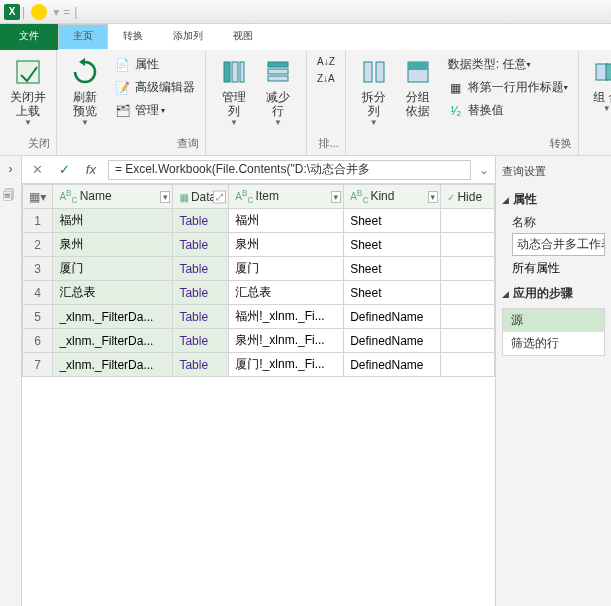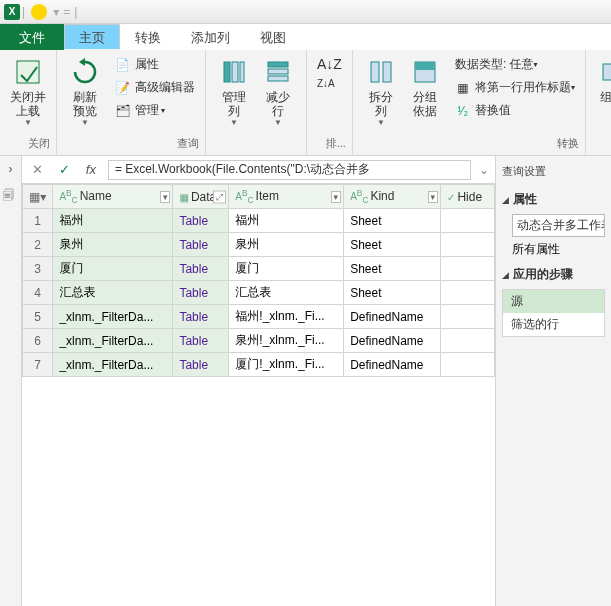--- a/index.html
+++ b/index.html
@@ -5,21 +5,21 @@
 * { margin: 0; padding: 0; box-sizing: border-box; font-family: "Microsoft YaHei", "Segoe UI", sans-serif; }
 body { background: #fff; width: 611px; height: 606px; overflow: hidden; font-size: 12px; }
 
 .titlebar { height: 24px; background: linear-gradient(#fafafa,#e8e8e8); border-bottom: 1px solid #d4d4d4; display: flex; align-items: center; padding: 0 4px; color: #666; }
 .titlebar .excel-icon { width: 16px; height: 16px; background: #107c41; color: #fff; display: flex; align-items: center; justify-content: center; font-size: 10px; font-weight: bold; border-radius: 2px; }
 .titlebar .smiley { width: 16px; height: 16px; background: #ffd700; border-radius: 50%; margin: 0 4px; position: relative; }
 .titlebar .sep { margin: 0 2px; color: #aaa; }
 .titlebar .title-text { margin-left: 4px; font-size: 12px; }
 
 .ribbon-tabs { height: 26px; background: #fff; display: flex; }
-.ribbon-tab { padding: 4px 14px; font-size: 13px; color: #444; cursor: pointer; border: 1px solid transparent; }
+.ribbon-tab { padding: 4px 14px; font-size: 10px; color: #444; cursor: pointer; border: 1px solid transparent; }
 .ribbon-tab.file { background: #0f7b3e; color: #fff; padding: 4px 18px; }
 .ribbon-tab.active { border: 1px solid #ccc; border-bottom-color: #f3f3f3; background: #7dd3fc; }
 
 .ribbon { height: 106px; background: #f3f3f3; border-bottom: 1px solid #d4d4d4; display: flex; }
 .ribbon-group { border-right: 1px solid #d8d8d8; display: flex; flex-direction: column; padding: 4px 6px 0; }
 .ribbon-group-body { flex: 1; display: flex; align-items: flex-start; }
 .ribbon-group-label { text-align: right; font-size: 11px; color: #666; padding: 2px 0 4px; }
 .rbtn-large { display: flex; flex-direction: column; align-items: center; padding: 2px 4px; cursor: pointer; font-size: 12px; color: #333; min-width: 44px; }
 .rbtn-large .ricon { width: 32px; height: 32px; display: flex; align-items: center; justify-content: center; margin-bottom: 2px; }
 .rbtn-large .rlabel { text-align: center; line-height: 14px; }
@@ -160,21 +160,21 @@
           <span class="arrow">▼</span>
       </div>
     </div>
     <div class="ribbon-group-label">&nbsp;</div>
   </div>
 
   <div class="ribbon-group">
     <div class="ribbon-group-body">
       <div class="vstack">
         <div class="ritem-small">
-            <span style="font-size:14px">A↓Z</span>
+            <span style="font-size:10px">A↓Z</span>
           </div>
         <div class="ritem-small">
             <span style="font-size:10px">Z↓A</span>
           </div>
       </div>
     </div>
     <div class="ribbon-group-label">排...</div>
   </div>
 
   <div class="ribbon-group">
@@ -326,20 +326,21 @@
       </table>
     </div>
   </div>
 
   <div class="rightpane">
     <h3>查询设置</h3>
     <div class="section-head">
         <span class="tri">◢</span>
         <b>属性</b>
       </div>
+    <div style="font-size:12px;color:#333;margin:2px 0 2px 10px">名称</div>
     <div class="propbox" style="margin-left:10px">动态合并多工作表</div>
     <span class="link" style="margin-left:10px">所有属性</span>
     <div class="section-head">
         <span class="tri">◢</span>
         <b>应用的步骤</b>
       </div>
     <div class="steplist">
       <div class="step active">源</div>
       <div class="step">筛选的行</div>
     </div>

